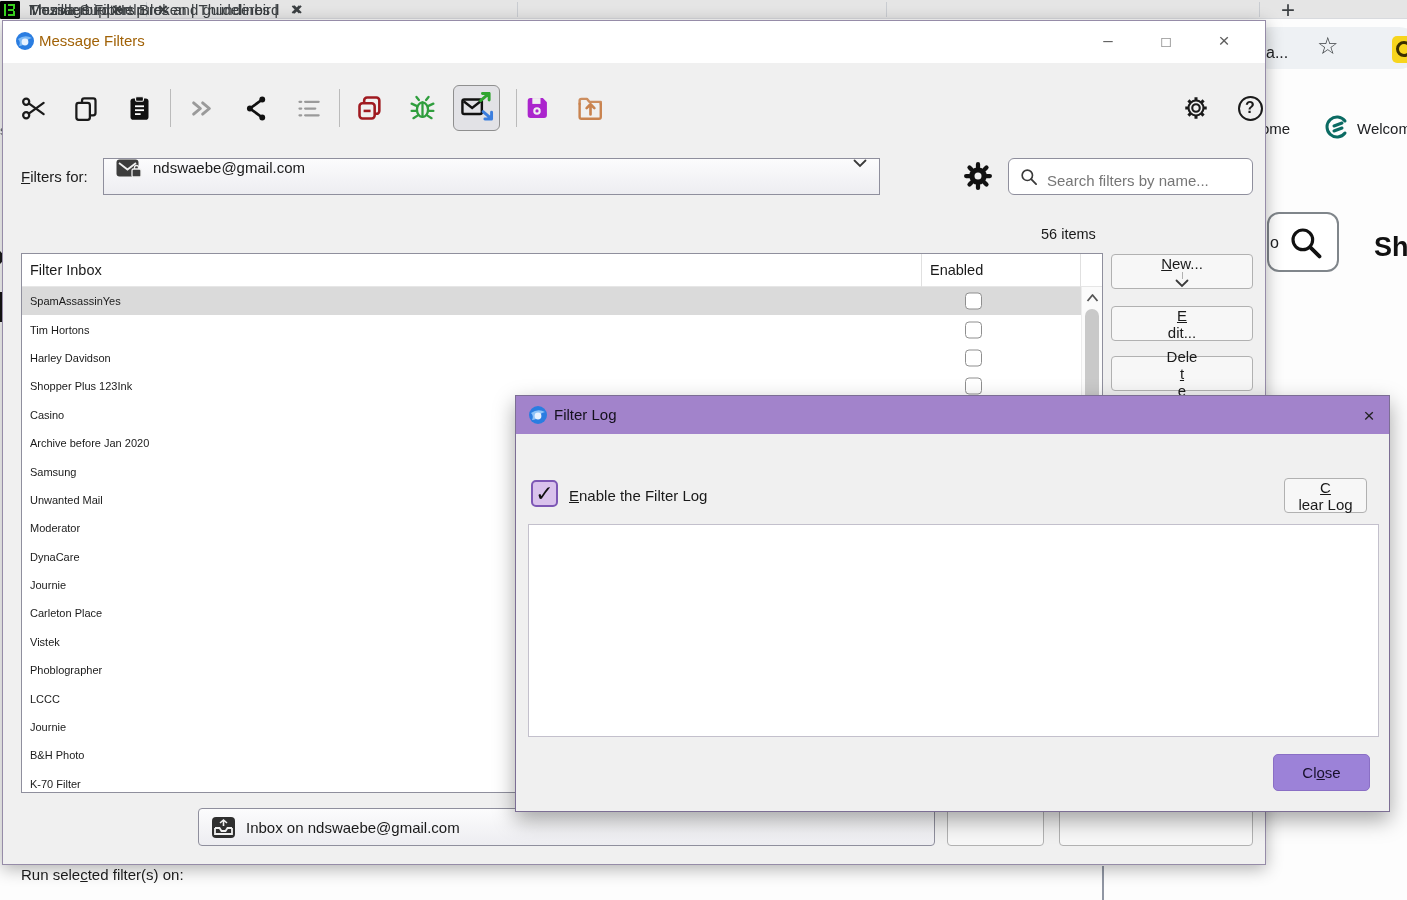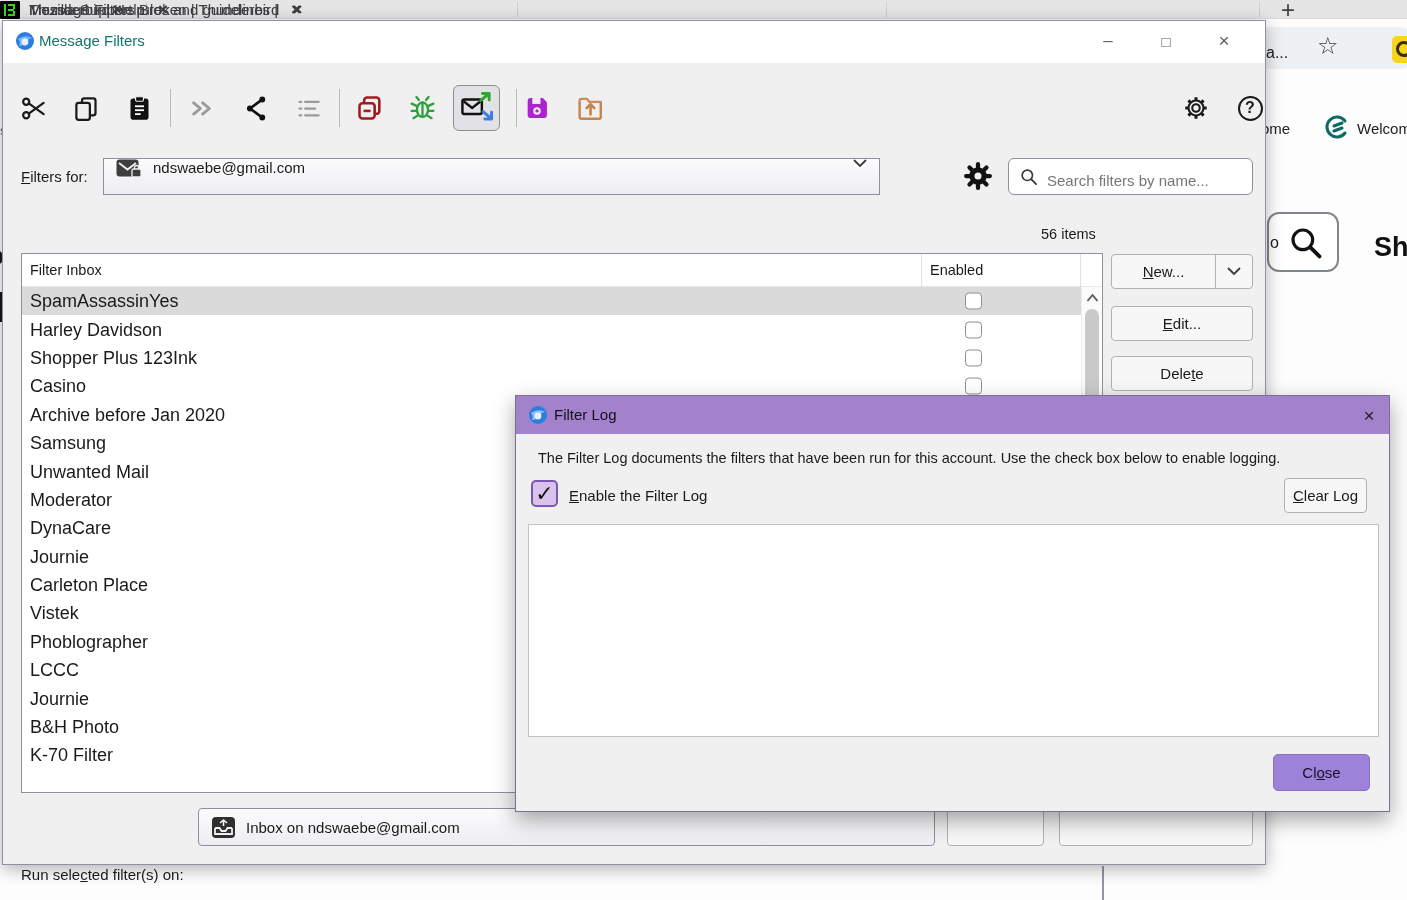--- a/index.html
+++ b/index.html
@@ -34,21 +34,21 @@
   #page-search-pill .frag { position:absolute; left:1px; top:20px; font-size:16px; color:#202124; }
   #page-heading-frag { left:1374px; top:232px; font-size:27px; font-weight:bold; color:#111; z-index:1; }
   #bottom-divider { left:1102px; top:866px; width:2px; height:34px; background:#9096a3; z-index:1; }
   #left-frag-s { left:0; top:123px; font-size:13px; color:#5f6368; z-index:1; }
   #left-frag-arrow { left:0; top:251px; width:6px; height:13px; background:#1a1a1a; clip-path:polygon(0 0,100% 50%,0 100%); z-index:1; }
   #left-frag-block { left:0; top:292px; width:6px; height:30px; background:#151515; z-index:1; }
 
   
   #mf-window { left:2px; top:20px; width:1264px; height:845px; background:#f0f0f0; border:1px solid #968ca8; box-shadow:0 4px 16px rgba(0,0,0,.3); z-index:10; }
   #mf-titlebar { left:0; top:0; width:100%; height:42px; background:#fff; }
-  #mf-title { left:36px; top:11px; font-size:15px; color:#0f766e; }
+  #mf-title { left:36px; top:11px; font-size:15px; color:#a16207; }
   #mf-app-icon { left:12px; top:10px; }
   .win-ctl { top:6px; width:30px; height:28px; display:flex; align-items:center; justify-content:center; font-size:17px; color:#5f5f5f; }
   #mf-min { left:1090px; } #mf-max { left:1148px; font-size:15px; } #mf-close { left:1206px; font-size:19px; }
 
   
   .tb-btn { top:64px; width:46px; height:46px; display:flex; align-items:center; justify-content:center; }
   .tb-sep { top:68px; width:1px; height:38px; background:#bbb; }
   #tb-selected-tile { left:450px; top:64px; width:47px; height:46px; background:#e2e2e6; border:1px solid #8f8f8f; border-radius:6px; display:flex; align-items:center; justify-content:center; }
   #tb-gear2 { left:1170px; } #tb-help { left:1224px; }
   .qmark { width:25px; height:25px; border:2px solid #1a1a1a; border-radius:50%; font-size:16px; font-weight:bold; display:flex; align-items:center; justify-content:center; color:#1a1a1a; }
@@ -67,29 +67,29 @@
 
   
   #list-panel { left:18px; top:232px; width:1082px; height:540px; background:#fff; border:1px solid #8f8f9d; }
   #list-header { position:absolute; left:0; top:0; width:100%; height:33px; border-bottom:1px solid #e6e6e6; background:#fff; }
   #col-filter-name { position:absolute; left:8px; top:8px; font-size:14.5px; }
   #col-enabled { position:absolute; left:908px; top:8px; font-size:14.5px; }
   .hdr-vline { position:absolute; top:0; width:1px; height:33px; background:#e0e0e0; }
   #rows { position:absolute; left:0; top:33px; width:1059px; height:506px; overflow:hidden; }
   .row { position:relative; width:100%; height:28.4px; }
   .row.selected { background:#dadada; }
-  .row-name { position:absolute; left:8px; top:50%; transform:translateY(-50%); font-size:18px; white-space:nowrap; }
+  .row-name { position:absolute; left:8px; top:50%; transform:translateY(-50%); font-size:11px; white-space:nowrap; }
   .row-check { position:absolute; left:943px; top:50%; transform:translateY(-50%); width:17px; height:17px; background:#fff; border:1px solid #8f8f8f; border-radius:4px; }
   
   #scroll-track { position:absolute; right:0; top:33px; width:21px; height:506px; background:#fbfbfb; border-left:1px solid #ececec; }
   #scroll-up { position:absolute; left:4px; top:6px; }
   #scroll-thumb { position:absolute; left:3px; top:22px; width:14px; height:135px; background:#c9c9c9; border-radius:7px; }
 
   
-  .std-btn { background:#f7f7f7; border:1px solid #b1b1b1; border-radius:4px; font-size:15px; color:#1a1a1a; display:flex; align-items:center; justify-content:center; font-family:inherit; }
+  .std-btn { background:#f7f7f7; border:1px solid #b1b1b1; border-radius:4px; font-size:15px; color:#1a1a1a; display:flex; align-items:center; justify-content:center; font-family:inherit;flex-direction:column; }
   #btn-new { left:1108px; top:233px; width:142px; height:35px; padding:0; }
   #btn-new .main { flex:1; text-align:center; }
   #btn-new .split { width:1px; height:100%; background:#b1b1b1; }
   #btn-new .drop { width:36px; display:flex; align-items:center; justify-content:center; height:100%; }
   #btn-edit { left:1108px; top:285px; width:142px; height:35px; }
   #btn-delete { left:1108px; top:335px; width:142px; height:35px; }
   #btn-partial { left:1108px; top:386px; width:142px; height:10px; border-bottom:none; border-radius:4px 4px 0 0; }
 
   
   #run-label { left:18px; top:797px; font-size:15px;margin-top:48px; }
@@ -359,20 +359,24 @@
         <span id="col-enabled">Enabled</span>
         <div class="hdr-vline" style="left:899px"></div>
         <div class="hdr-vline" style="left:1058px"></div>
       </div>
       <div id="rows">
         <div class="row selected">
           <span class="row-name">SpamAssassinYes</span>
           <span class="row-check"></span>
         </div>
 
+        <div class="row">
+          <span class="row-name">Tim Hortons</span>
+          <span class="row-check"></span>
+        </div>
 
         <div class="row">
           <span class="row-name">Harley Davidson</span>
           <span class="row-check"></span>
         </div>
 
         <div class="row">
           <span class="row-name">Shopper Plus 123Ink</span>
           <span class="row-check"></span>
         </div>
@@ -488,21 +492,20 @@
       <span id="fl-icon" class="abs">
         <svg width="20" height="20" viewBox="0 0 20 20">
             <circle cx="10" cy="10" r="9" fill="#2a7de1"></circle>
             <path d="M3 8 Q10 3 17 7 Q12 8 10 12 Q8 15 4 15 Q6 11 3 8Z" fill="#8fc3f7"></path>
             <circle cx="10" cy="11" r="3.4" fill="#e8f2ff"></circle>
           </svg>
       </span>
       <span id="fl-title" class="abs">Filter Log</span>
       <span id="fl-close" class="abs">×</span>
     </div>
-    <span id="fl-desc" class="abs">The Filter Log documents the filters that have been run for this account. Use the check box below to enable logging.</span>
     <span id="fl-checkbox" class="abs">
       <span class="mark">✓</span>
     </span>
     <span id="fl-check-label" class="abs"><u>E</u>nable the Filter Log</span>
     <div id="fl-clear" class="abs std-btn"><u>C</u>lear Log</div>
     <div id="fl-log-area" class="abs"></div>
     <div id="fl-close-btn" class="abs">Cl<u>o</u>se</div>
   </div>
 
 </div>

